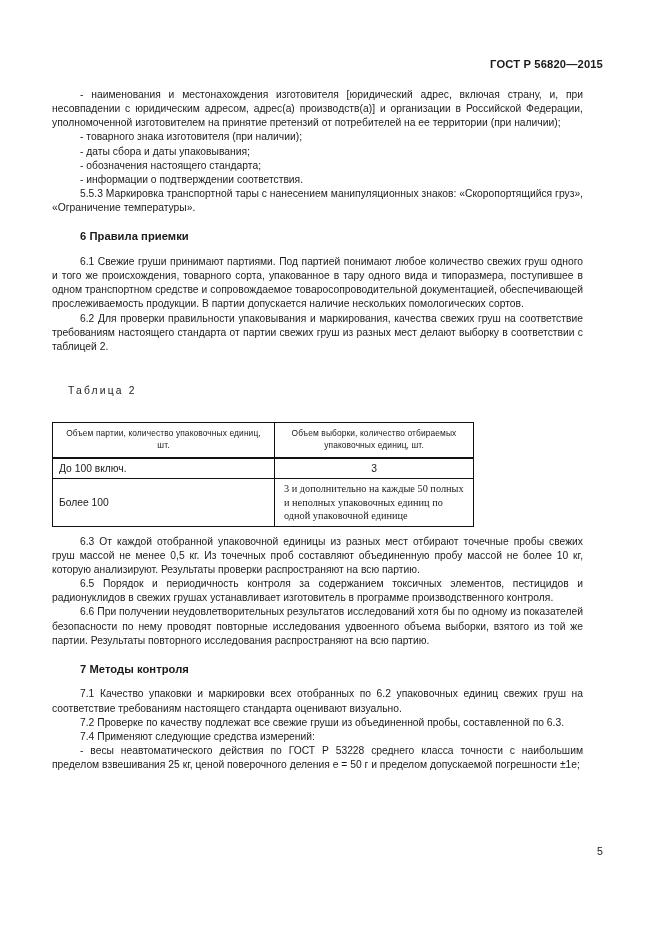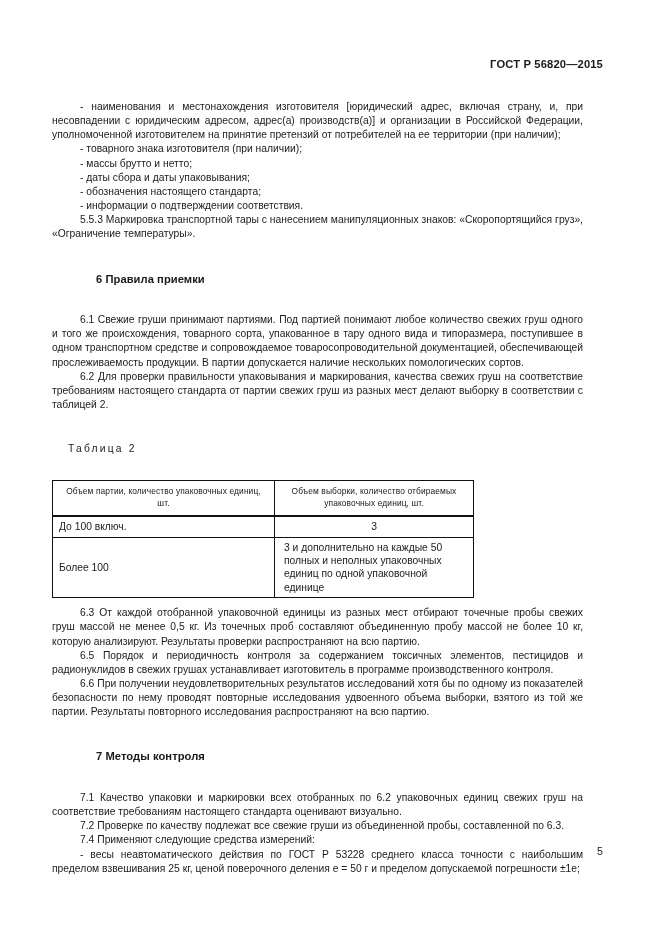--- a/index.html
+++ b/index.html
@@ -29,42 +29,42 @@
     top: 58px;
     font-size: 11.2px;
     font-weight: bold;
     letter-spacing: 0.15px;
     white-space: nowrap;
   }
   
   .content {
     position: absolute;
     left: 52px;
-    top: 100px;
+    top: 88px;
     width: 531px;
   }
   p.para {
     margin: 0;
     font-size: 10.3px;
     line-height: 14.15px;
     text-align: justify;
     text-justify: inter-word;
     text-indent: 28px;
     letter-spacing: 0.01px;
   }
   p.bullet-simple {
     margin: 0;
     font-size: 10.3px;
     line-height: 14.15px;
     text-align: left;
     padding-left: 28px;
     letter-spacing: 0.01px;
   }
   h2.section {
-    margin: 16px;
+    margin: 0;
     font-size: 11.2px;
     font-weight: bold;
     text-indent: 28px;
     letter-spacing: 0.05px;
     line-height: 14.5px;
   }
   .sp-before-head { height: 14px; }
   .sp-after-head  { height: 11px; }
   .sp-sm          { height: 8px; }
 
@@ -99,21 +99,21 @@
     font-size: 10.3px;
     line-height: 13.4px;
   }
   td.col-left  { width: 205px; text-align: left; }
   td.col-right { text-align: center; }
   td.col-right.justify {
     text-align: left;
     padding-left: 9px;
     padding-right: 9px;
   }
-  td.cell-pad-tall { padding-top: 5px; padding-bottom: 5px; }
+  td.cell-pad-tall { padding-top: 5px; padding-bottom: 5px; font-family: Liberation Serif, serif; }
 
   
   .page-number {
     position: absolute;
     right: 58px;
     bottom: 78px;
     font-size: 10.6px;
   }
 </style>
 </head>
@@ -122,21 +122,20 @@
 <div class="page">
 
   <div class="doc-header">ГОСТ Р 56820—2015</div>
 
   <div class="content">
 
     <p class="para">- наименования и местонахождения изготовителя [юридический адрес, включая страну, и, при несовпадении с юридическим адресом, адрес(а) производств(а)] и организации в Российской Федерации, уполномоченной изготовителем на принятие претензий от потребителей на ее территории (при наличии);</p>
 
     <p class="bullet-simple">- товарного знака изготовителя (при наличии);</p>
 
-    <p class="bullet-simple">- массы брутто и нетто;</p>
 
     <p class="bullet-simple">- даты сбора и даты упаковывания;</p>
 
 
     <p class="bullet-simple">- обозначения настоящего стандарта;</p>
 
     <p class="bullet-simple">- информации о подтверждении соответствия.</p>
 
     <p class="para">5.5.3 Маркировка транспортной тары с нанесением манипуляционных знаков: «Скоропортящийся груз», «Ограничение температуры».</p>
 

